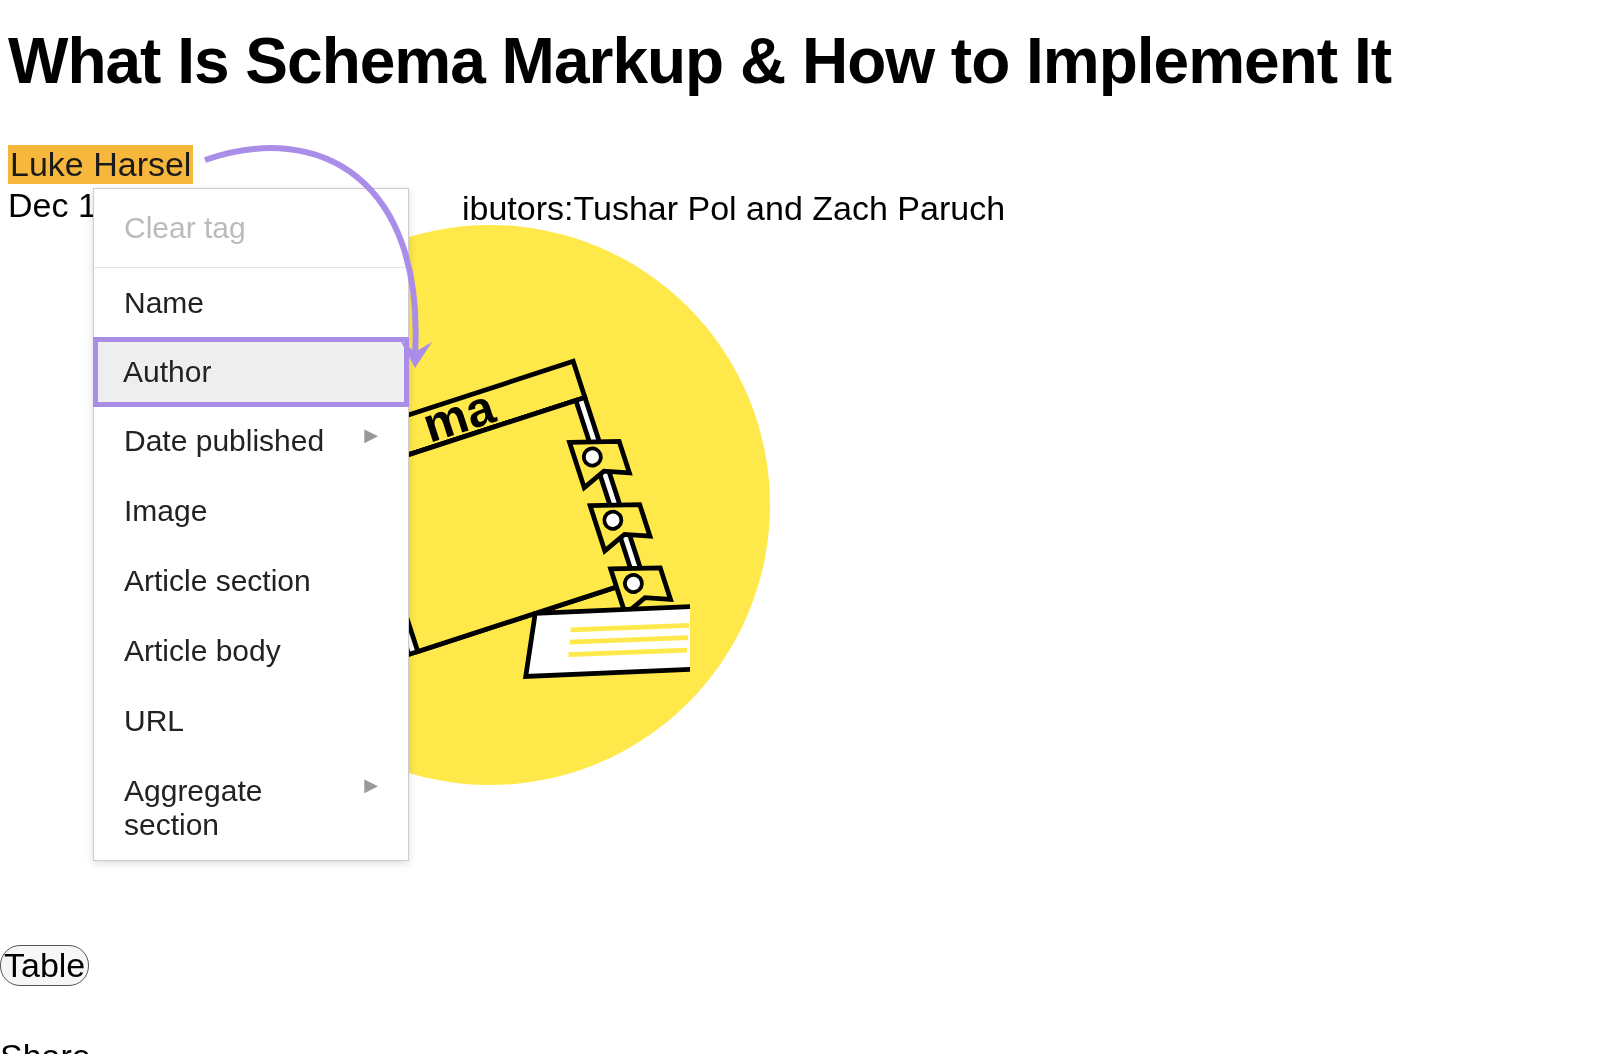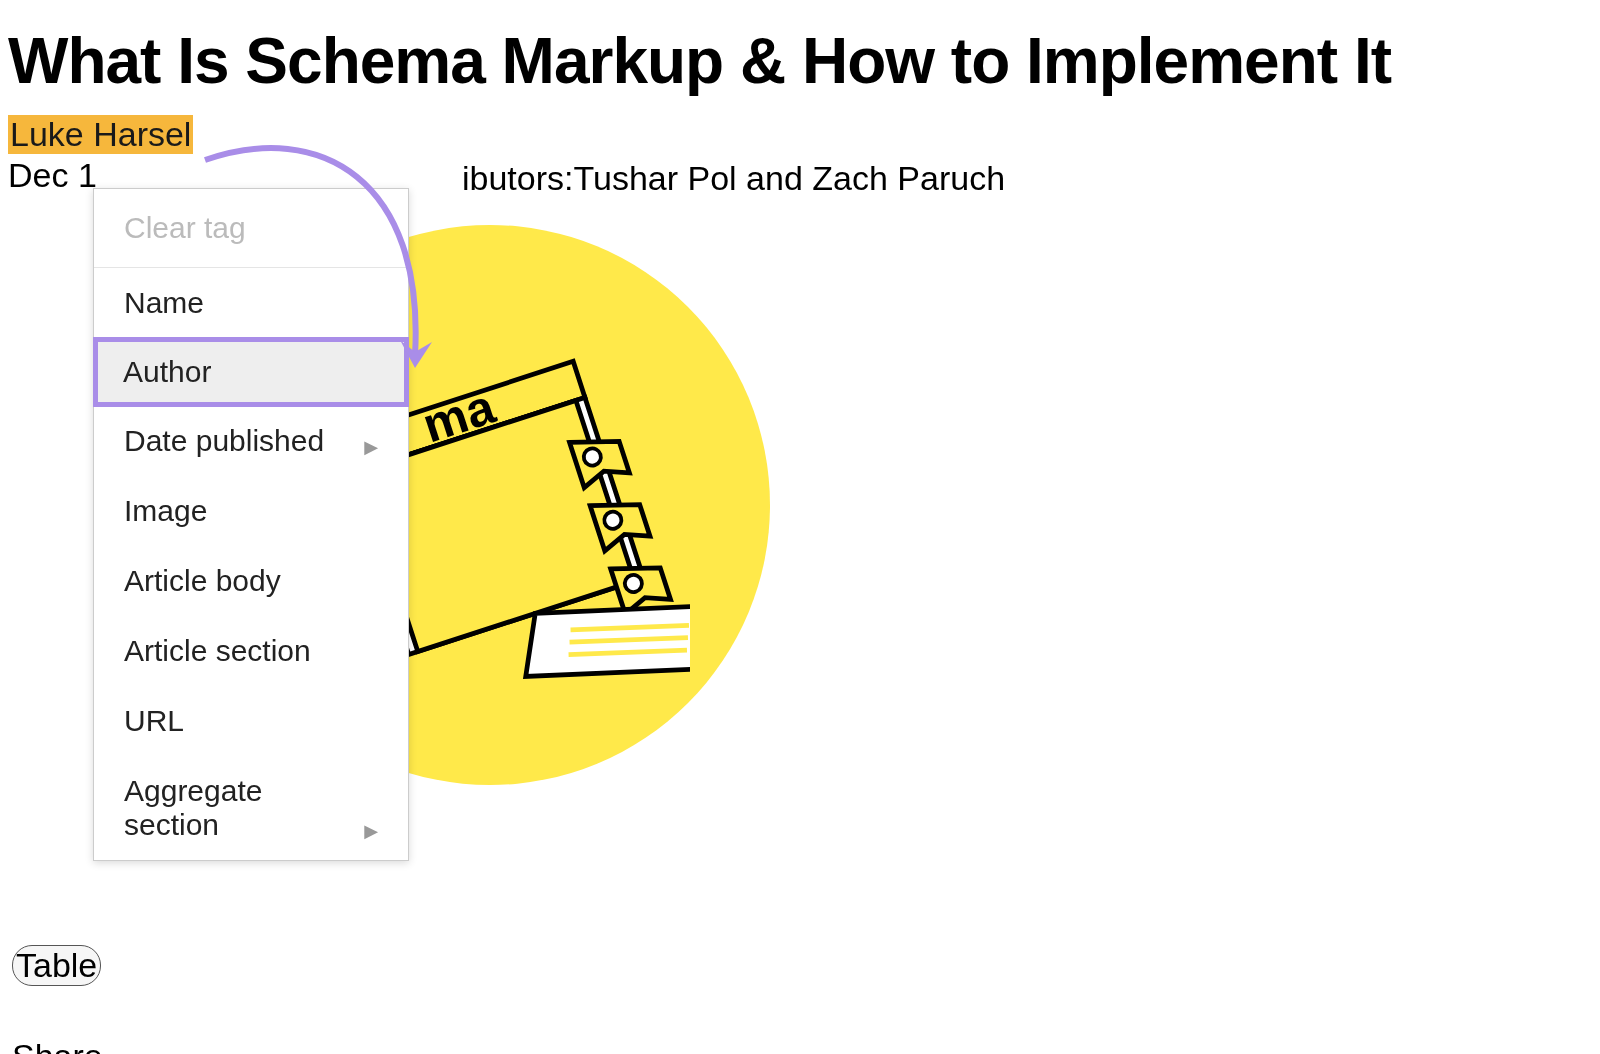--- a/index.html
+++ b/index.html
@@ -19,21 +19,21 @@
       font-size: 64px;
       font-weight: 900;
       letter-spacing: -1px;
       padding: 18px 0 0 8px;
       line-height: 1.05;
       color: #000;
       margin-top: 10px;
     }
     .meta-area {
       position: relative;
-      margin-top: 20px;
+      margin-top: 50px;
       padding-left: 8px;
     }
     .author-tag {
       display: inline-block;
       background: #f6b73c;
       color: #1a1a1a;
       font-size: 34px;
       padding: 0 2px;
       font-weight: 400;
     }
@@ -44,21 +44,21 @@
     }
     .contrib-line {
       font-size: 34px;
       color: #000;
       position: absolute;
       left: 462px;
       top: 44px;
     }
     .bottom-text {
       position: absolute;
-      left: 12px;
+      left: 0;
       font-size: 34px;
       color: #000;
       border-radius: 20px;
     }
     .table-label {
       top: 945px;
       border: 1px solid #555;
       padding: 0 3px;
       background: #f6f6f6;
     }
@@ -84,21 +84,21 @@
       border-bottom: 1px solid #e5e5e5;
       cursor: default;
     }
     .dropdown-item {
       padding: 18px 30px;
       font-size: 30px;
       color: #222;
       cursor: pointer;
       position: relative;
       display: flex;
-      align-items: flex-end;
+      align-items: flex-start;
       justify-content: space-between;
     }
     .dropdown-item.highlighted {
       background: #eeeeee;
       border: 5px solid #a98de8;
       padding: 13px 25px;
       margin: -1px;
     }
     .submenu-arrow {
       color: #999;
@@ -193,24 +193,24 @@
     <span>Author</span>
   </div>
   <div class="dropdown-item">
     <span>Date published</span>
     <span class="submenu-arrow">▶</span>
   </div>
   <div class="dropdown-item">
     <span>Image</span>
   </div>
   <div class="dropdown-item">
+    <span>Article section</span>
+  </div>
+  <div class="dropdown-item">
     <span>Article body</span>
-  </div>
-  <div class="dropdown-item">
-    <span>Article section</span>
   </div>
   <div class="dropdown-item">
     <span>URL</span>
   </div>
   <div class="dropdown-item">
     <span>Aggregate section</span>
     <span class="submenu-arrow">▶</span>
   </div>
 </div>
 

